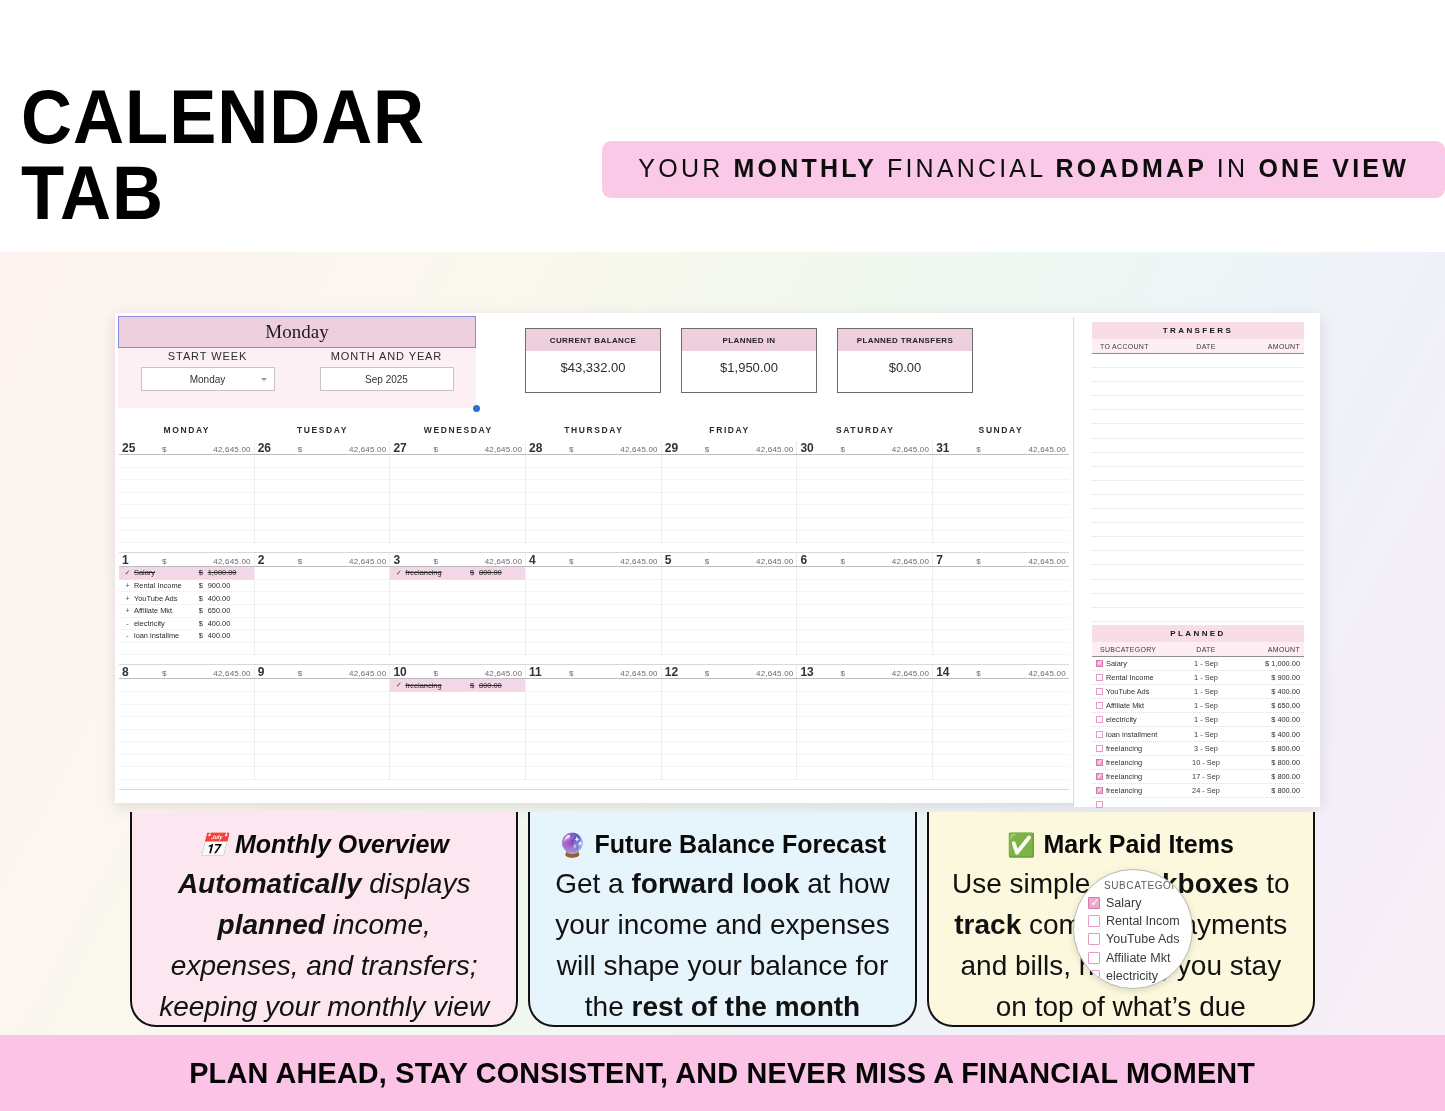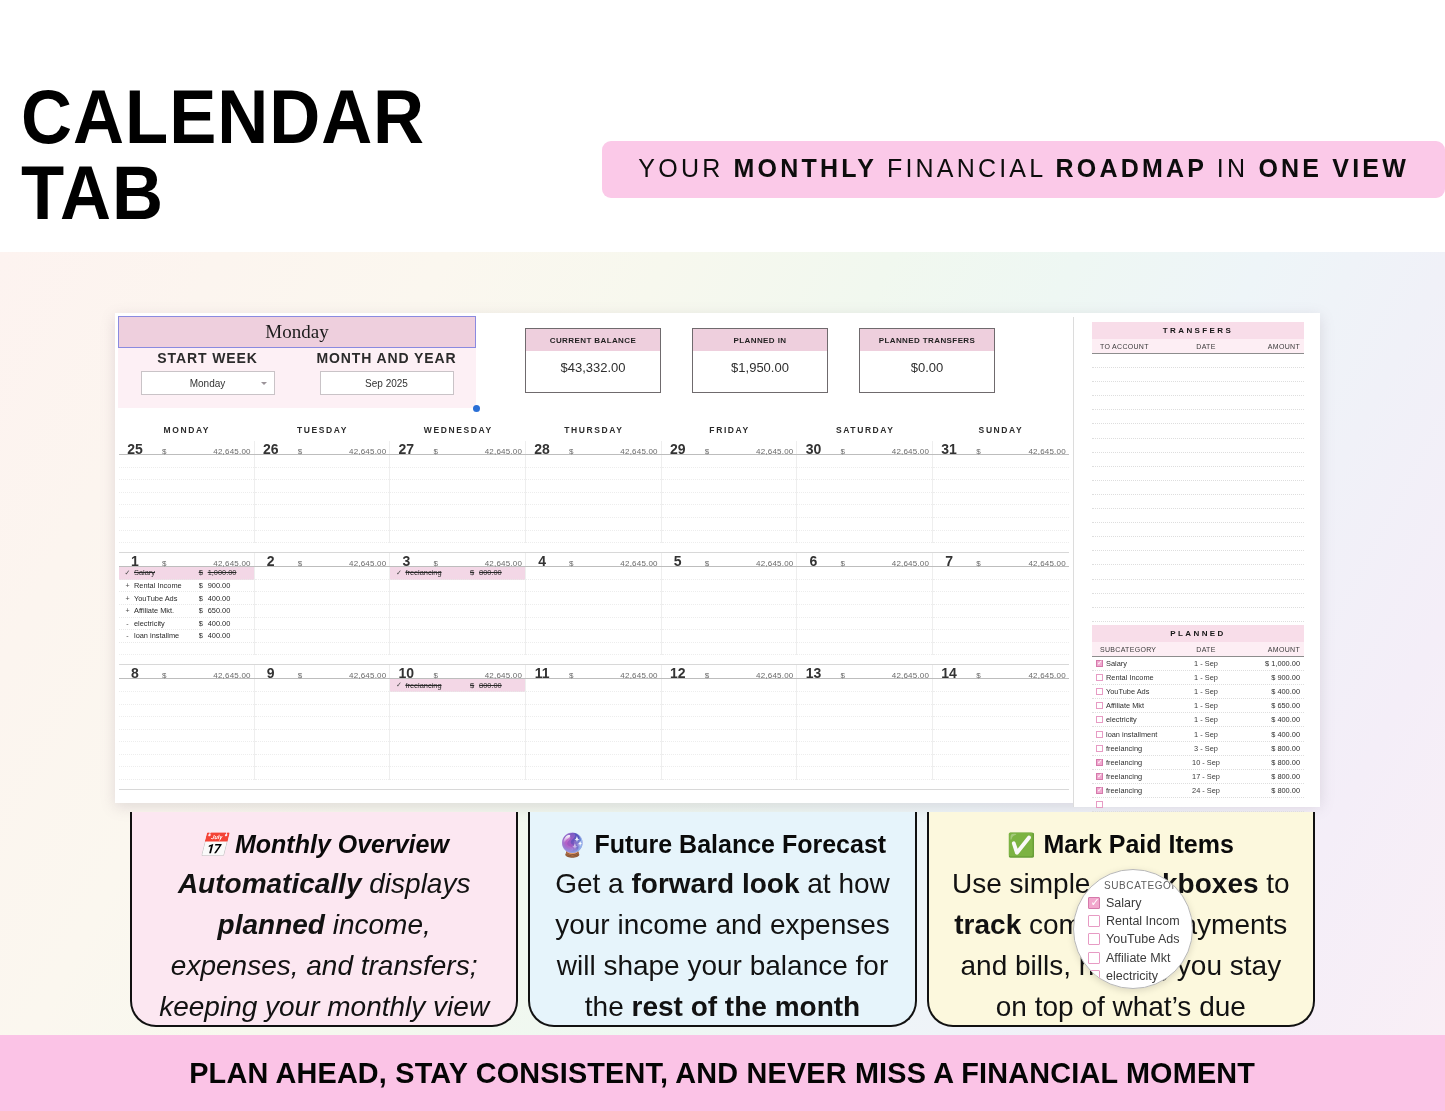--- a/index.html
+++ b/index.html
@@ -107,21 +107,21 @@
     border-radius: 50%;
   }
   .ctrl-fields {
     position: absolute;
     left: 0; top: 34px;
     width: 358px;
     display: flex;
   }
   .ctrl-field { width: 179px; text-align: center; }
   .ctrl-label {
-    font-size: 14px; font-weight: bold; letter-spacing: 0.9px;
+    font-size: 11px; font-weight: normal; letter-spacing: 0.9px;
     color: #2b2b2b; margin-bottom: 5px;
   }
   .ctrl-input {
     margin: 0 auto;
     width: 134px; height: 24px;
     background: #ffffff;
     border: 1px solid #c9c3c7;
     display: flex; align-items: center; justify-content: center;
     font-size: 10px; color: #333;
     position: relative;
@@ -130,21 +130,21 @@
   .caret {
     position: absolute; right: 7px; top: 50%;
     width: 0; height: 0;
     border-left: 3px solid transparent;
     border-right: 3px solid transparent;
     border-top: 3px solid #9b9399;
     transform: translateY(-1px);
   }
 
   
-  .cards { position: absolute; left: 410px; top: 15px; display: flex; gap: 31px; }
+  .cards { position: absolute; left: 410px; top: 15px; display: flex; gap: 20px; }
   .card { width: 136px; height: 65px; border: 1px solid #6f6a6d; background: #fff; }
   .card-hd {
     height: 22px; background: #eecfdd;
     display: flex; align-items: center; justify-content: center;
     font-size: 8px; font-weight: bold; letter-spacing: 0.4px; color: #1f1f1f;
   }
   .card-val {
     height: 43px; display: flex; align-items: center; justify-content: center;
     font-size: 13px; color: #2e2e2e; padding-bottom: 10px;
   }
@@ -167,21 +167,21 @@
   .daycell {
     width: 135.7px;
     border-right: 1px solid #eeeeee;
   }
   .daycell:last-child { border-right: none; }
   .dnum-row {
     display: flex; align-items: baseline;
     height: 13px; padding: 0 3px;
     font-size: 8px; color: #494949;
   }
-  .dnum { width: 26px; font-weight: bold; font-size: 14px; color: #333; text-align: center; }
+  .dnum { width: 26px; font-weight: bold; font-size: 12px; color: #333; }
   .dcur { flex: 1; text-align: right; letter-spacing: 0.2px; color: #6a6a6a; }
   .dcur .cs { float: left; margin-left: 14px; }
 
   .txn {
     display: flex; align-items: center;
     height: 12.6px; font-size: 7.4px; color: #2a2a2a;
     border-bottom: 1px dotted #e9e9e9;
     padding-left: 2px;
   }
   .txn.paid { background: #f3d7e6; }

